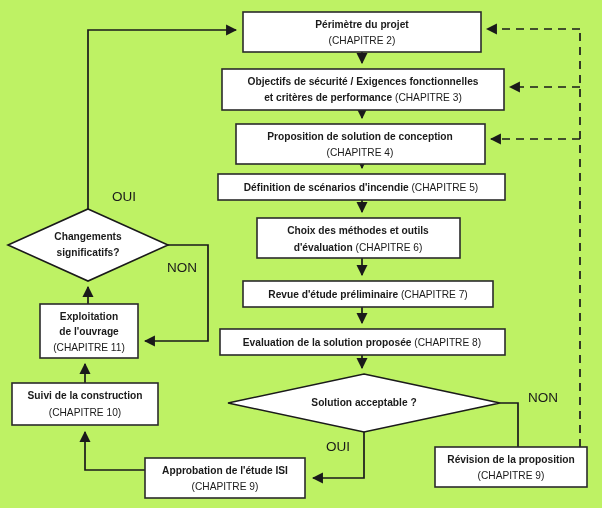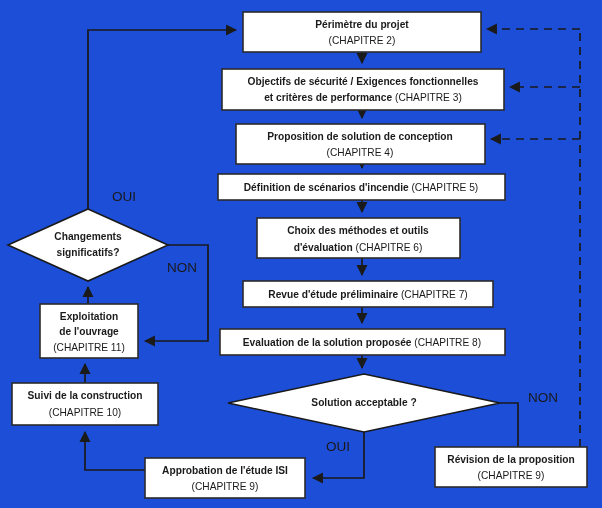--- a/index.html
+++ b/index.html
@@ -10,21 +10,21 @@
   body {
     width: 602px;
     height: 508px;
     font-family: "Liberation Sans", sans-serif;
     overflow: hidden;
   }
   #flowchart-root {
     position: relative;
     width: 602px;
     height: 508px;
-    background: #1d4ed8;
+    background: #bef264;
   }
   svg.flow-svg {
     position: absolute;
     top: 0;
     left: 0;
     width: 602px;
     height: 508px;
   }
   .node-box {
     fill: #ffffff;

